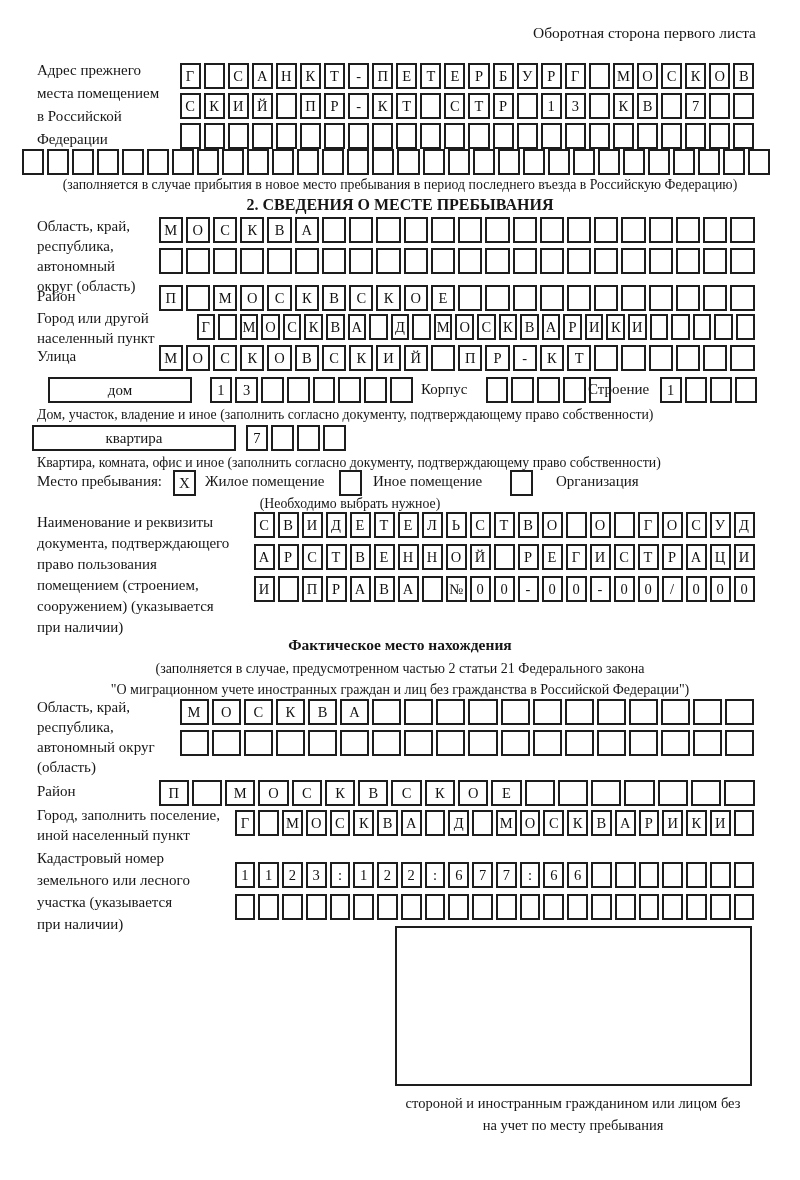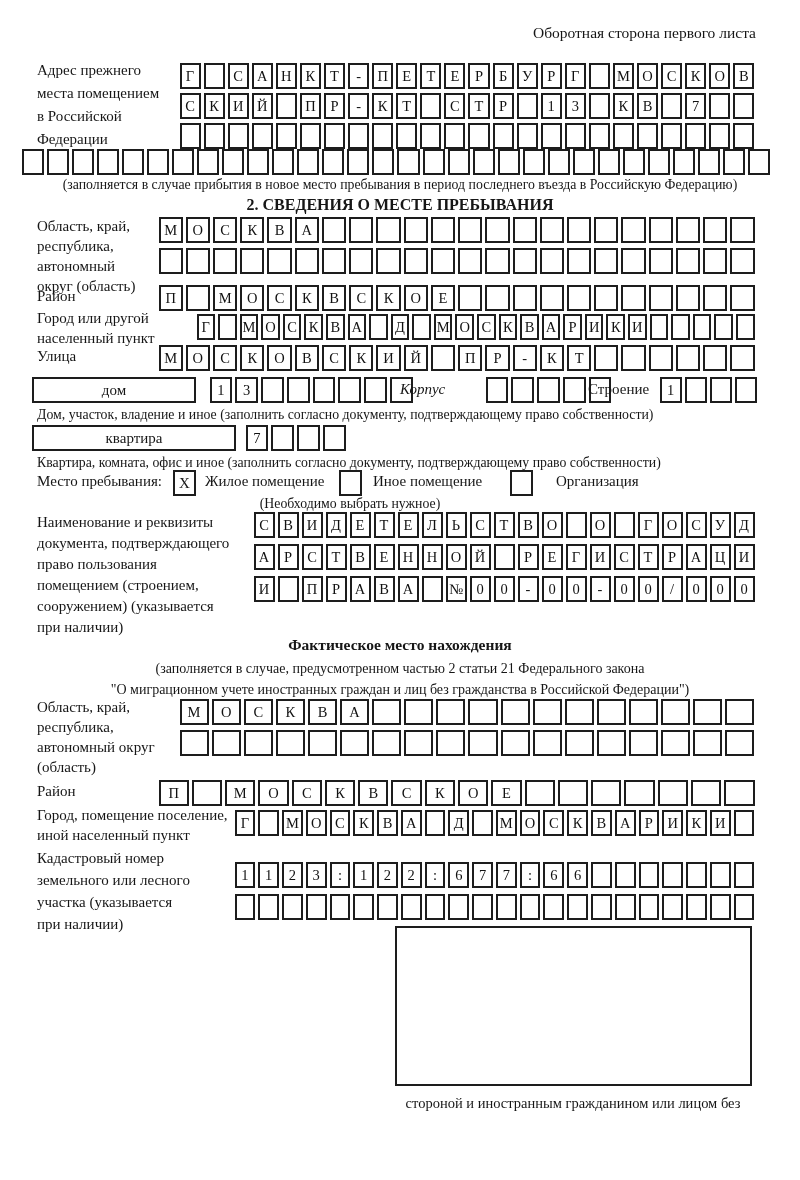--- a/index.html
+++ b/index.html
@@ -294,32 +294,32 @@
       <span class="cell">К</span>
       <span class="cell">Т</span>
       <span class="cell"></span>
       <span class="cell"></span>
       <span class="cell"></span>
       <span class="cell"></span>
       <span class="cell"></span>
       <span class="cell"></span>
     </div>
 
-  <div class="lblbox" style="left:32px; top:377px; width:164px;">дом</div>
+  <div class="lblbox" style="left:48px; top:377px; width:144px;">дом</div>
   <div class="boxrow" style="left:208px; top:377px; width:206px;">
       <span class="cell">1</span>
       <span class="cell">3</span>
       <span class="cell"></span>
       <span class="cell"></span>
       <span class="cell"></span>
       <span class="cell"></span>
       <span class="cell"></span>
       <span class="cell"></span>
     </div>
-  <div class="lbl" style="left:400px; top:381px;font-style:italic;">Корпус</div>
+  <div class="lbl" style="left:421px; top:381px;">Корпус</div>
   <div class="boxrow" style="left:484px; top:377px; width:129px;">
       <span class="cell"></span>
       <span class="cell"></span>
       <span class="cell"></span>
       <span class="cell"></span>
       <span class="cell"></span>
     </div>
   <div class="lbl" style="left:588px; top:381px;">Строение</div>
   <div class="boxrow" style="left:658px; top:377px; width:100px;">
       <span class="cell">1</span>
@@ -492,21 +492,21 @@
       <span class="cell"></span>
       <span class="cell"></span>
       <span class="cell"></span>
       <span class="cell"></span>
       <span class="cell"></span>
       <span class="cell"></span>
       <span class="cell"></span>
     </div>
 
   <div>
-    <div class="lbl" style="left:37px; top:807px;">Город, помещение поселение,</div>
+    <div class="lbl" style="left:37px; top:807px;">Город, заполнить поселение,</div>
     <div class="lbl" style="left:37px; top:827px;">иной населенный пункт</div>
   </div>
   <div class="boxrow" style="left:233px; top:810px; width:523px;">
       <span class="cell">Г</span>
       <span class="cell"></span>
       <span class="cell">М</span>
       <span class="cell">О</span>
       <span class="cell">С</span>
       <span class="cell">К</span>
       <span class="cell">В</span>
@@ -578,15 +578,16 @@
       <span class="cell"></span>
       <span class="cell"></span>
       <span class="cell"></span>
       <span class="cell"></span>
       <span class="cell"></span>
     </div>
 
   <div class="stampbox" style="left:395px; top:926px; width:357px; height:160px;"></div>
   <div class="center" style="position:absolute; left:350px; top:1092px; width:446px; font-size:14.5px; line-height:22px;">
     <div>стороной и иностранным гражданином или лицом без</div>
+    <div>на учет по месту пребывания</div>
   </div>
 
 </div>
 
 </body></html>

